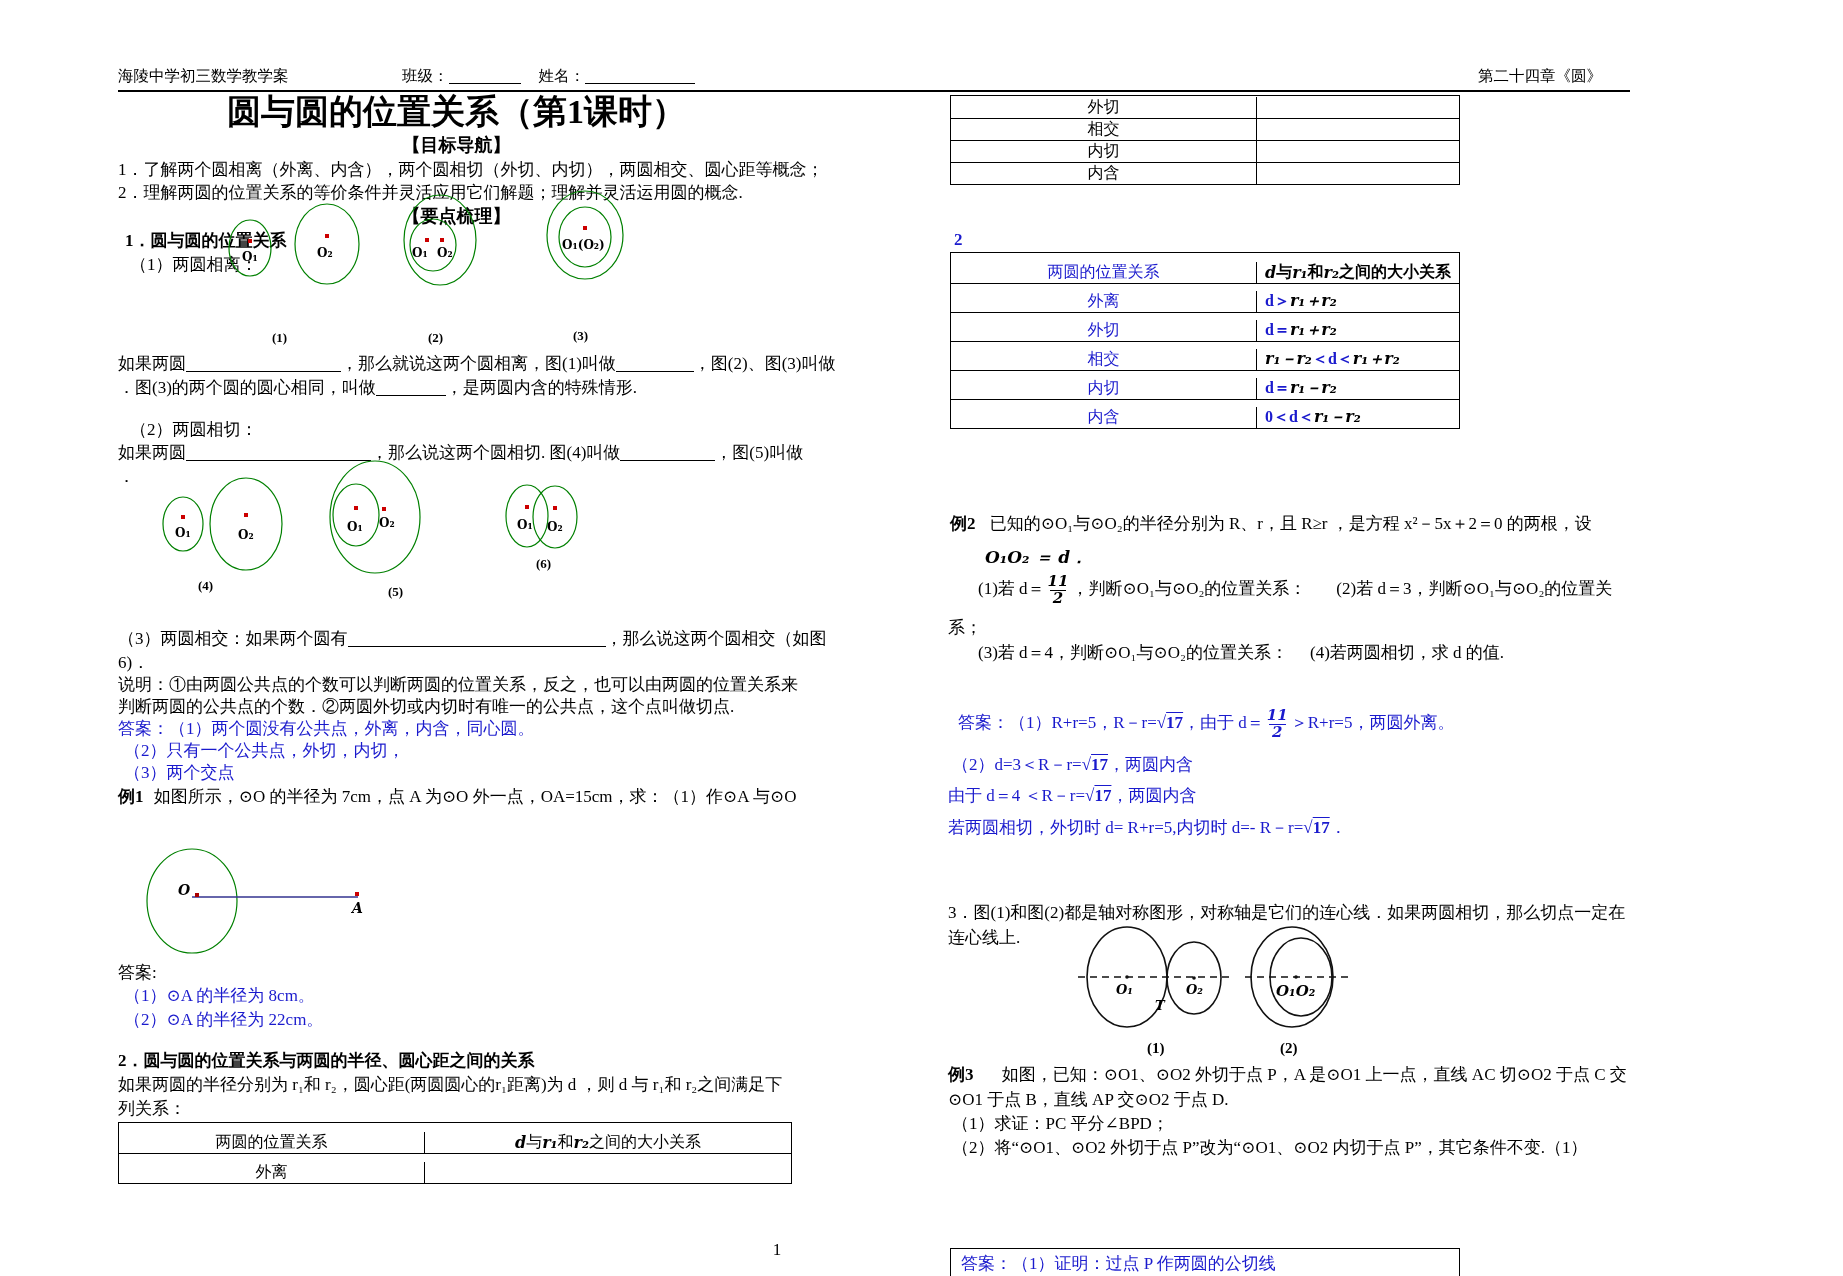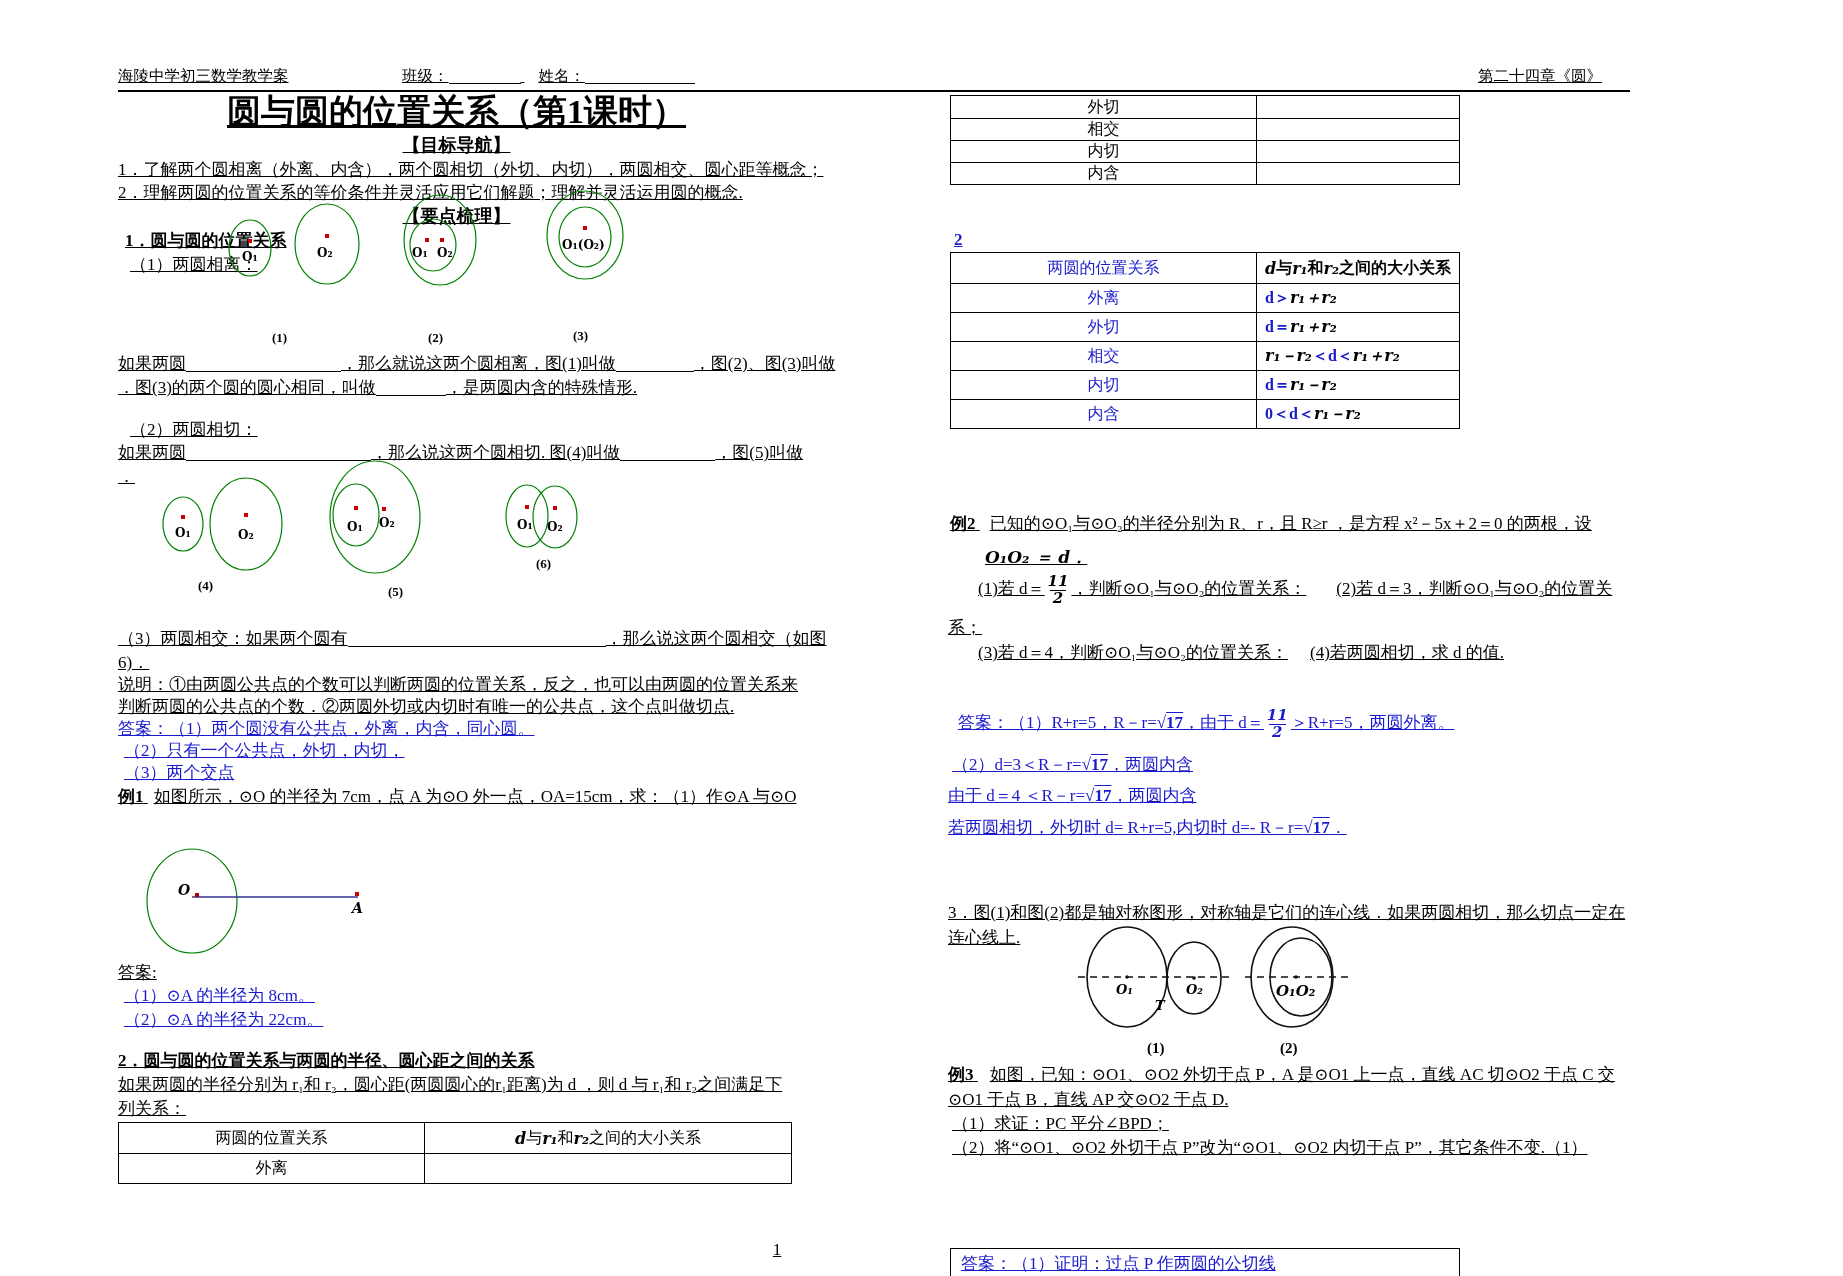--- a/index.html
+++ b/index.html
@@ -1,32 +1,32 @@
 <!DOCTYPE html>
 <html><head>
 <meta charset="utf-8">
 <style>
   html,body{margin:0;padding:0;background:#e8e8e8;}
   .page{position:relative;width:1843px;height:1276px;background:#ffffff;
         font-family:"Liberation Serif","DejaVu Serif",serif;color:#000;overflow:hidden;}
-  .t{position:absolute;font-size:17px;line-height:23px;white-space:nowrap;text-decoration:underline;}
+  .t{position:absolute;font-size:17px;line-height:23px;white-space:nowrap;}
   .sm{font-size:15.5px;}
   .b{font-weight:bold;}
   .blue{color:#1a1acd;}
   .math{font-style:italic;font-weight:bold;font-family:"DejaVu Serif",serif;}
   .ctr{text-align:center;}
   .blk{display:inline-block;height:17px;border-bottom:1px solid #000;vertical-align:-3px;}
   .w70{width:70px}.w78{width:78px}.w95{width:95px}.w110{width:110px}
   .w155{width:155px}.w185{width:185px}.w258{width:258px}.w72{width:72px}
   .rule{position:absolute;background:#000;}
   .cap{position:absolute;font-size:13px;font-weight:bold;white-space:nowrap;}
   .lbl{position:absolute;font-size:12px;font-weight:bold;font-family:"DejaVu Serif",serif;white-space:nowrap;}
   .it{font-style:italic;}
   .tbl{position:absolute;border:1.6px solid #000;box-sizing:border-box;background:#fff;}
-  .trow{display:flex;border-top:1px solid #000;box-sizing:border-box;}
+  .trow{display:flex;border-top:1px solid #000;box-sizing:border-box;align-items:flex-end;}
   .trow.first{border-top:none;}
   .cc{display:flex;align-items:center;box-sizing:border-box;font-size:16px;}
   .cc.ctrc{justify-content:center;}
   .cc.rt{border-right:1px solid #000;}
   .fcell{padding-left:8px;}
   .frac{display:inline-flex;flex-direction:column;align-items:center;vertical-align:middle;
         line-height:1.05;font-family:"DejaVu Serif",serif;font-weight:bold;font-style:italic;font-size:15px;}
   .frac .fd{border-top:1.5px solid currentColor;padding:0 3px;}
   .frac .fn{padding:0 3px;}
   .sq{white-space:nowrap;font-weight:bold;}
@@ -284,21 +284,21 @@
   </svg>
   <span class="lbl it" style="left:1116px;top:982px;font-size:13px">O₁</span>
   <span class="lbl it" style="left:1186px;top:982px;font-size:13px">O₂</span>
   <span class="lbl it" style="left:1155px;top:998px;font-size:13px">T</span>
   <span class="lbl it" style="left:1276px;top:982px;font-size:15px">O₁O₂</span>
   <span class="cap" style="left:1147px;top:1040px;font-size:15px">(1)</span>
   <span class="cap" style="left:1280px;top:1040px;font-size:15px">(2)</span>
 
   <div class="t" style="left:948px;top:1063px">
     <span class="b">例3</span>
-    <span style="margin-left:12px">如图，已知：⊙O1、⊙O2 外切于点 P，A 是⊙O1 上一点，直线 AC 切⊙O2 于点 C 交</span>
+    <span style="margin-left:24px">如图，已知：⊙O1、⊙O2 外切于点 P，A 是⊙O1 上一点，直线 AC 切⊙O2 于点 C 交</span>
   </div>
   <div class="t" style="left:948px;top:1088px">⊙O1 于点 B，直线 AP 交⊙O2 于点 D.</div>
   <div class="t" style="left:952px;top:1112px">（1）求证：PC 平分∠BPD；</div>
   <div class="t" style="left:952px;top:1136px">（2）将“⊙O1、⊙O2 外切于点 P”改为“⊙O1、⊙O2 内切于点 P”，其它条件不变.（1）</div>
 
   <div style="position:absolute;left:950px;top:1248px;width:510px;height:28px;border:1.4px solid #000;border-bottom:none;box-sizing:border-box">
     <div class="t blue" style="left:10px;top:3px;position:absolute">答案：（1）证明：过点 P 作两圆的公切线</div>
   </div>
 
 </div>

